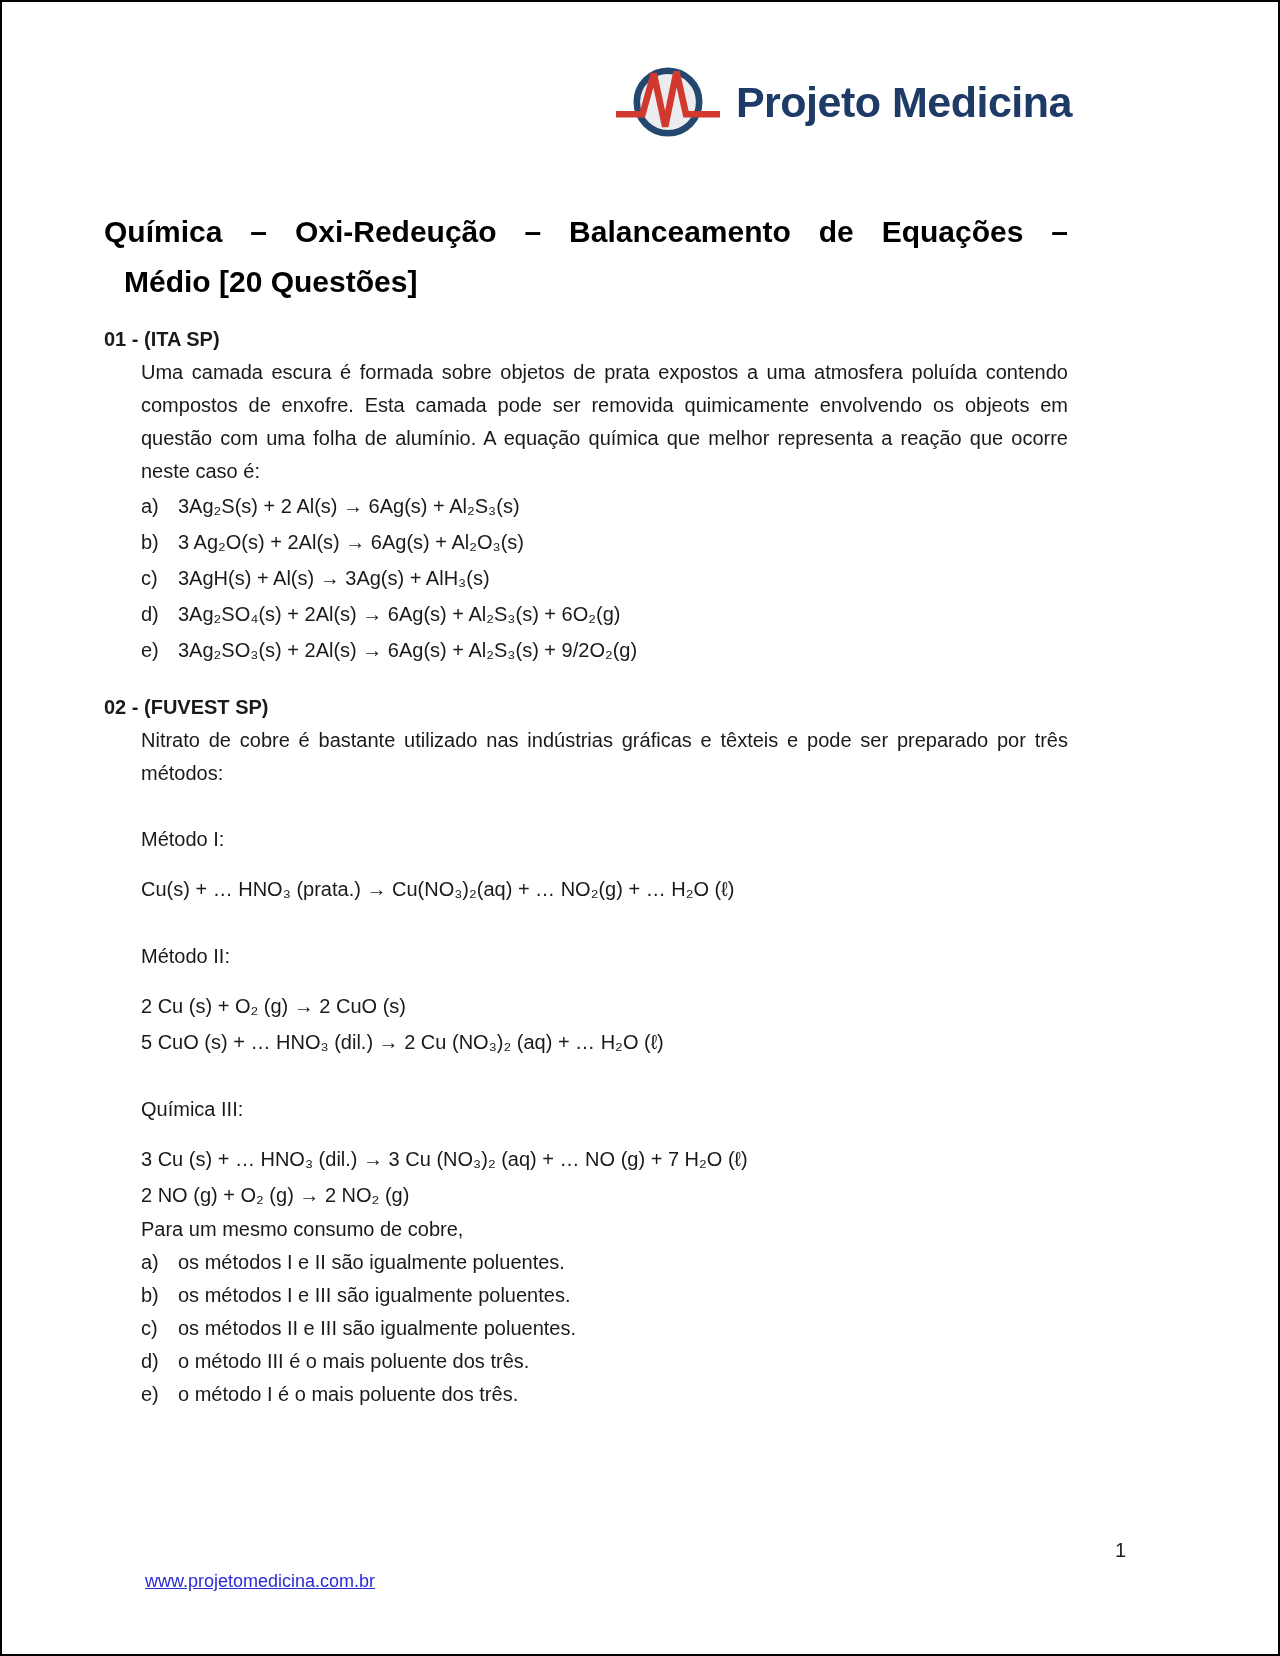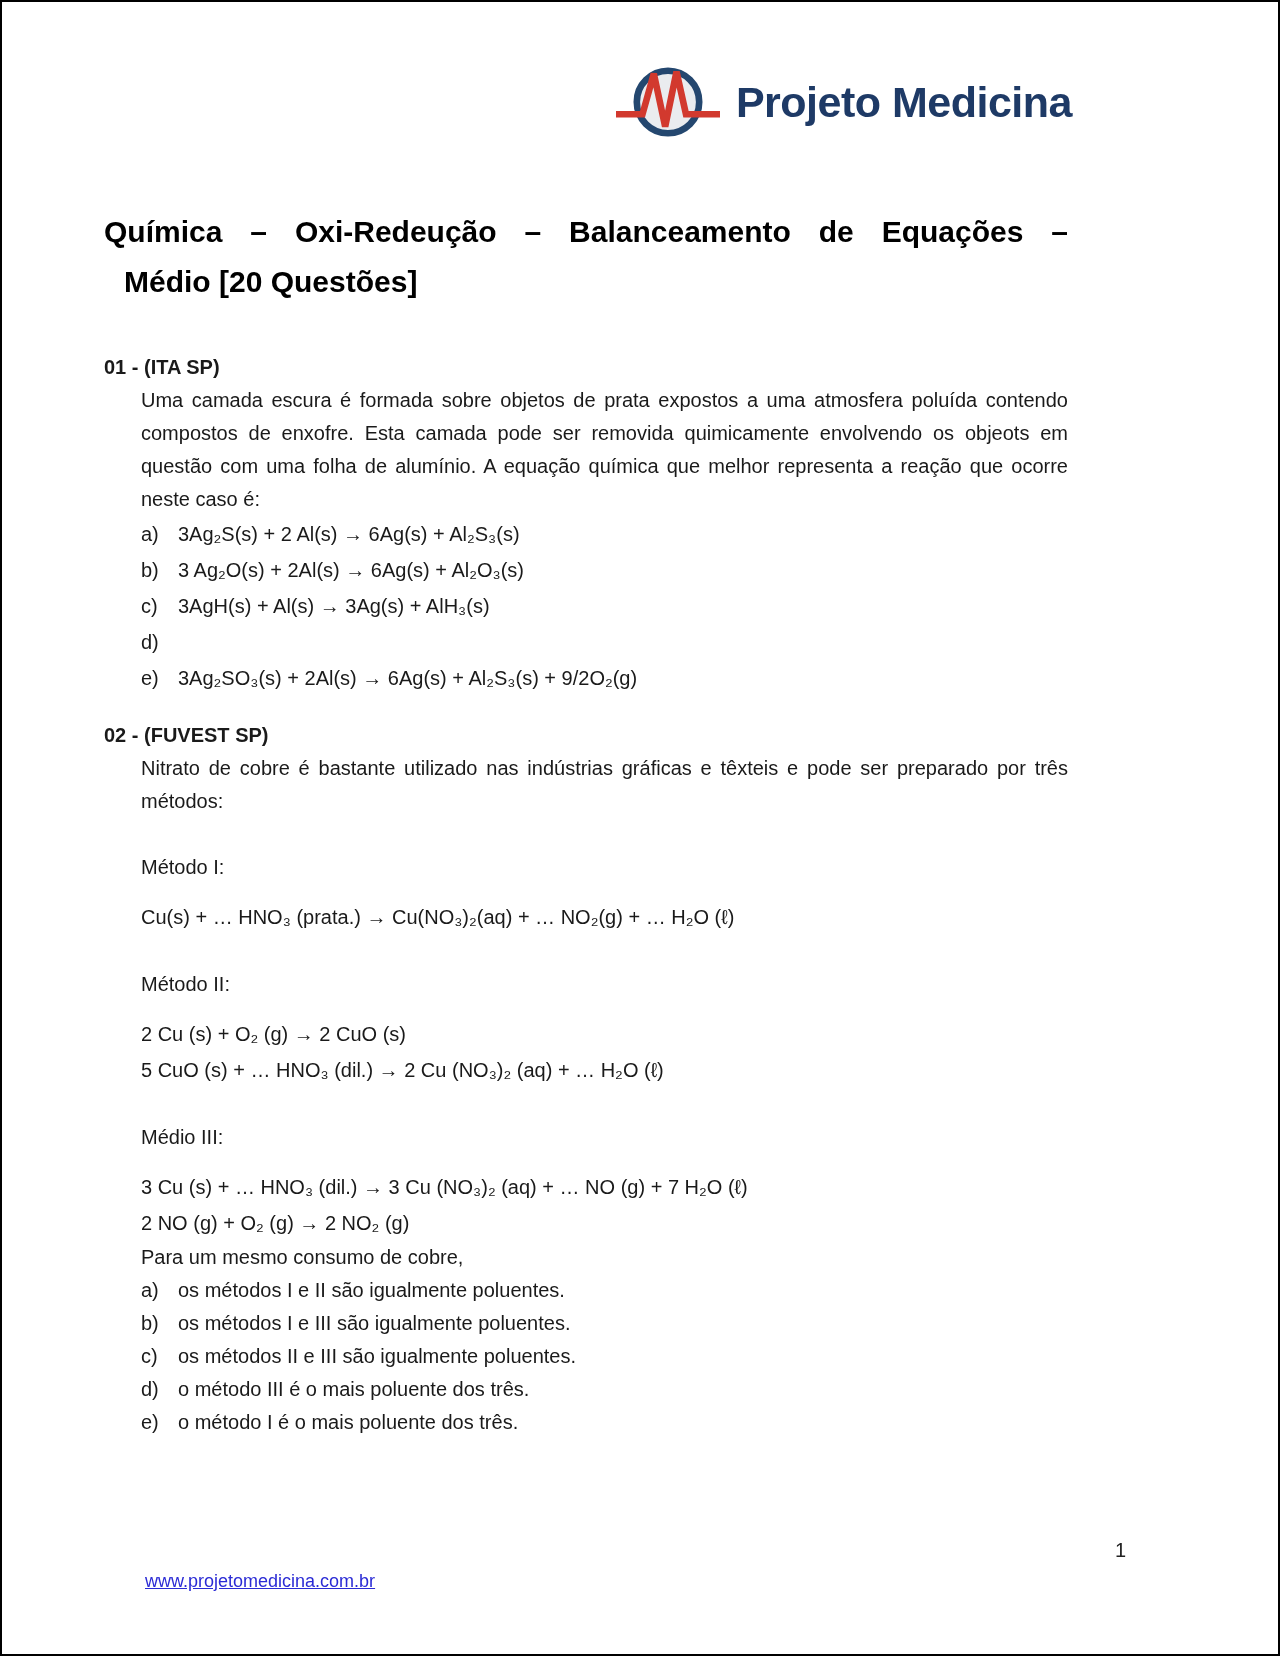--- a/index.html
+++ b/index.html
@@ -13,21 +13,21 @@
   .logo-icon { width:104px; height:84px; flex:0 0 auto; }
   .brand-text { font-size:43px; font-weight:bold; color:#1E3A66; letter-spacing:-0.5px; line-height:84px; }
 
   .content { padding-left:102px; padding-right:210px; }
 
   .doc-title { margin-top:63px; color:#000; }
   .title-line1 { font-size:30px; font-weight:bold; line-height:50px; text-align:justify; text-align-last:justify; }
   .title-line2 { font-size:30px; font-weight:bold; line-height:50px; padding-left:20px; }
 
   .question { }
-  .q1 { margin-top:44px; }
+  .q1 { margin-top:16px; }
   .q2 { margin-top:23px; }
   .q-header { font-size:20px; font-weight:bold; line-height:33px; }
   .q-body { margin-left:37px; font-size:20px; line-height:33px; text-align:justify; }
   .options { margin-left:37px; }
   .option { display:flex; font-size:20px; }
   .opt36 .option { line-height:36px; }
   .opt33 .option { line-height:33px; }
   .option .letter { width:37px; flex:0 0 auto; }
 
   .method-label { margin-left:37px; margin-top:33px; font-size:20px; line-height:33px; }
@@ -71,20 +71,21 @@
         <div class="option">
           <span class="letter">b)</span>
           <span>3 Ag₂O(s) + 2Al(s) → 6Ag(s)  +  Al₂O₃(s)</span>
         </div>
         <div class="option">
           <span class="letter">c)</span>
           <span>3AgH(s)  +  Al(s) →  3Ag(s)  +  AlH₃(s)</span>
         </div>
         <div class="option">
           <span class="letter">d)</span>
+          <span>3Ag₂SO₄(s)  +  2Al(s) → 6Ag(s)  + Al₂S₃(s)  +  6O₂(g)</span>
         </div>
         <div class="option">
           <span class="letter">e)</span>
           <span>3Ag₂SO₃(s)  +  2Al(s)  →  6Ag(s)  +  Al₂S₃(s)  +  9/2O₂(g)</span>
         </div>
       </div>
     </div>
 
     <div class="question q2">
       <div class="q-header">02 - (FUVEST SP)</div>
@@ -94,21 +95,21 @@
       <div class="method-eqs">
         <div class="equation">Cu(s) + … HNO₃ (prata.) → Cu(NO₃)₂(aq) + … NO₂(g) + … H₂O (ℓ)</div>
       </div>
 
       <div class="method-label">Método II:</div>
       <div class="method-eqs">
         <div class="equation">2 Cu (s) + O₂ (g) → 2 CuO (s)</div>
         <div class="equation">5 CuO (s) + … HNO₃ (dil.) → 2 Cu (NO₃)₂ (aq) + … H₂O (ℓ)</div>
       </div>
 
-      <div class="method-label">Médio III:</div>
+      <div class="method-label">Química III:</div>
       <div class="method-eqs">
         <div class="equation">3 Cu (s) + … HNO₃ (dil.) → 3 Cu (NO₃)₂ (aq) + … NO (g) + 7 H₂O (ℓ)</div>
         <div class="equation">2 NO (g) + O₂ (g) → 2 NO₂ (g)</div>
       </div>
 
       <div class="closing">Para um mesmo consumo de cobre,</div>
 
       <div class="options opt33">
         <div class="option">
           <span class="letter">a)</span>

